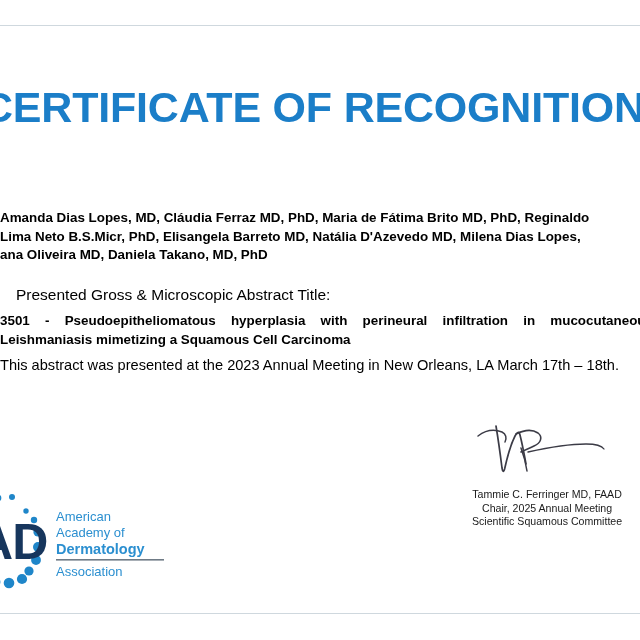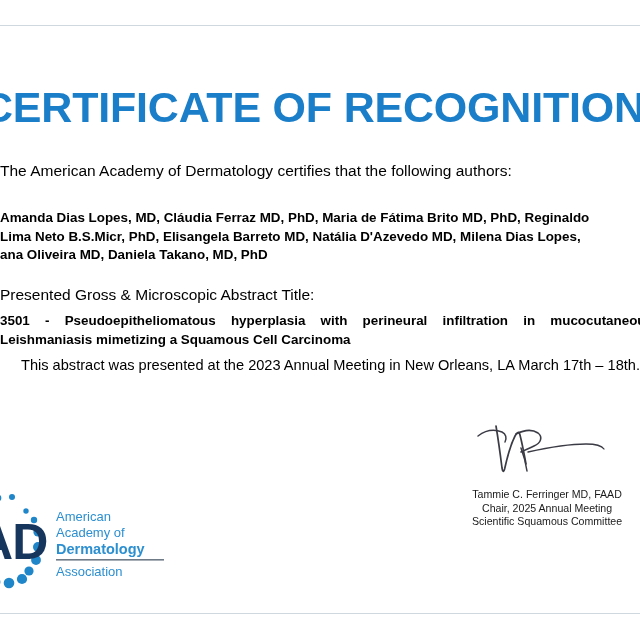--- a/index.html
+++ b/index.html
@@ -76,21 +76,21 @@
     width: 658px;
     font-size: 13.4px;
     font-weight: bold;
     line-height: 18.5px;
     color: #000;
   }
   .authors .aline { white-space: nowrap; }
 
   .abstract-label {
     position: absolute;
-    left: 18px;
+    left: 34px;
     top: 286px;
     font-size: 15.5px;
     color: #000;
     white-space: nowrap;
   }
 
   .abstract-title {
     position: absolute;
     left: 18px;
     top: 312px;
@@ -112,21 +112,20 @@
     white-space: nowrap;
   }
 
   .presented-line {
     position: absolute;
     left: 18px;
     top: 357px;
     font-size: 14.6px;
     color: #000;
     white-space: nowrap;
-    padding-left: 21px;
   }
 
   
   .signature-mark {
     position: absolute;
     left: 490px;
     top: 408px;
     width: 140px;
     height: 70px;
   }
@@ -156,21 +155,20 @@
 
 <div id="certificate">
 
   <div class="page-rule top"></div>
   <div class="page-rule bottom"></div>
 
   <div class="sheet">
 
     <div class="cert-title">CERTIFICATE OF RECOGNITION</div>
 
-    <div class="certifies-line">The American Academy of Dermatology certifies that the following authors:</div>
 
     <div class="authors">
       <div class="aline">Amanda Dias Lopes, MD, Cláudia Ferraz MD, PhD, Maria de Fátima Brito MD, PhD, Reginaldo</div>
       <div class="aline">Lima Neto B.S.Micr, PhD, Elisangela Barreto MD, Natália D'Azevedo MD, Milena Dias Lopes,</div>
       <div class="aline">ana Oliveira MD, Daniela Takano, MD, PhD</div>
     </div>
 
     <div class="abstract-label">Presented Gross &amp; Microscopic Abstract Title:</div>
 
     <div class="abstract-title">

